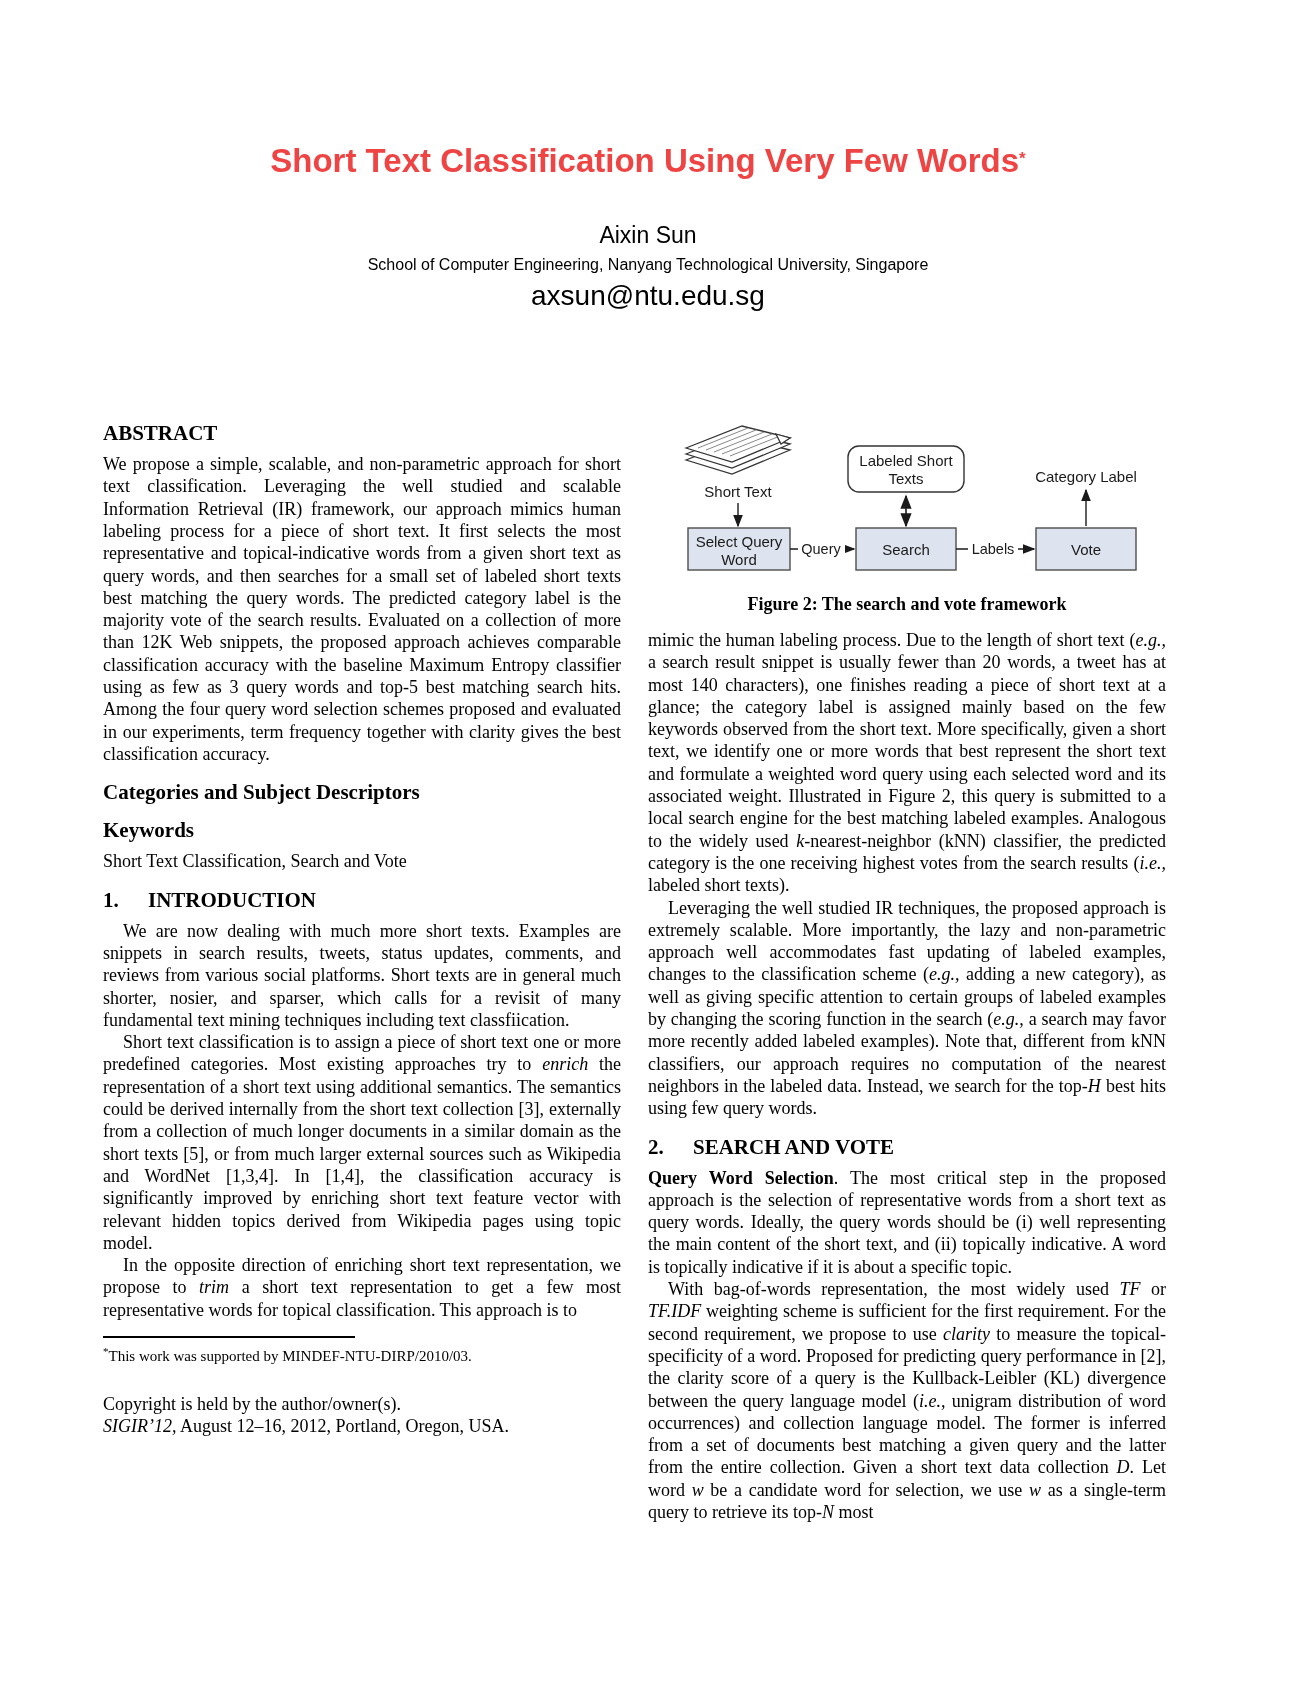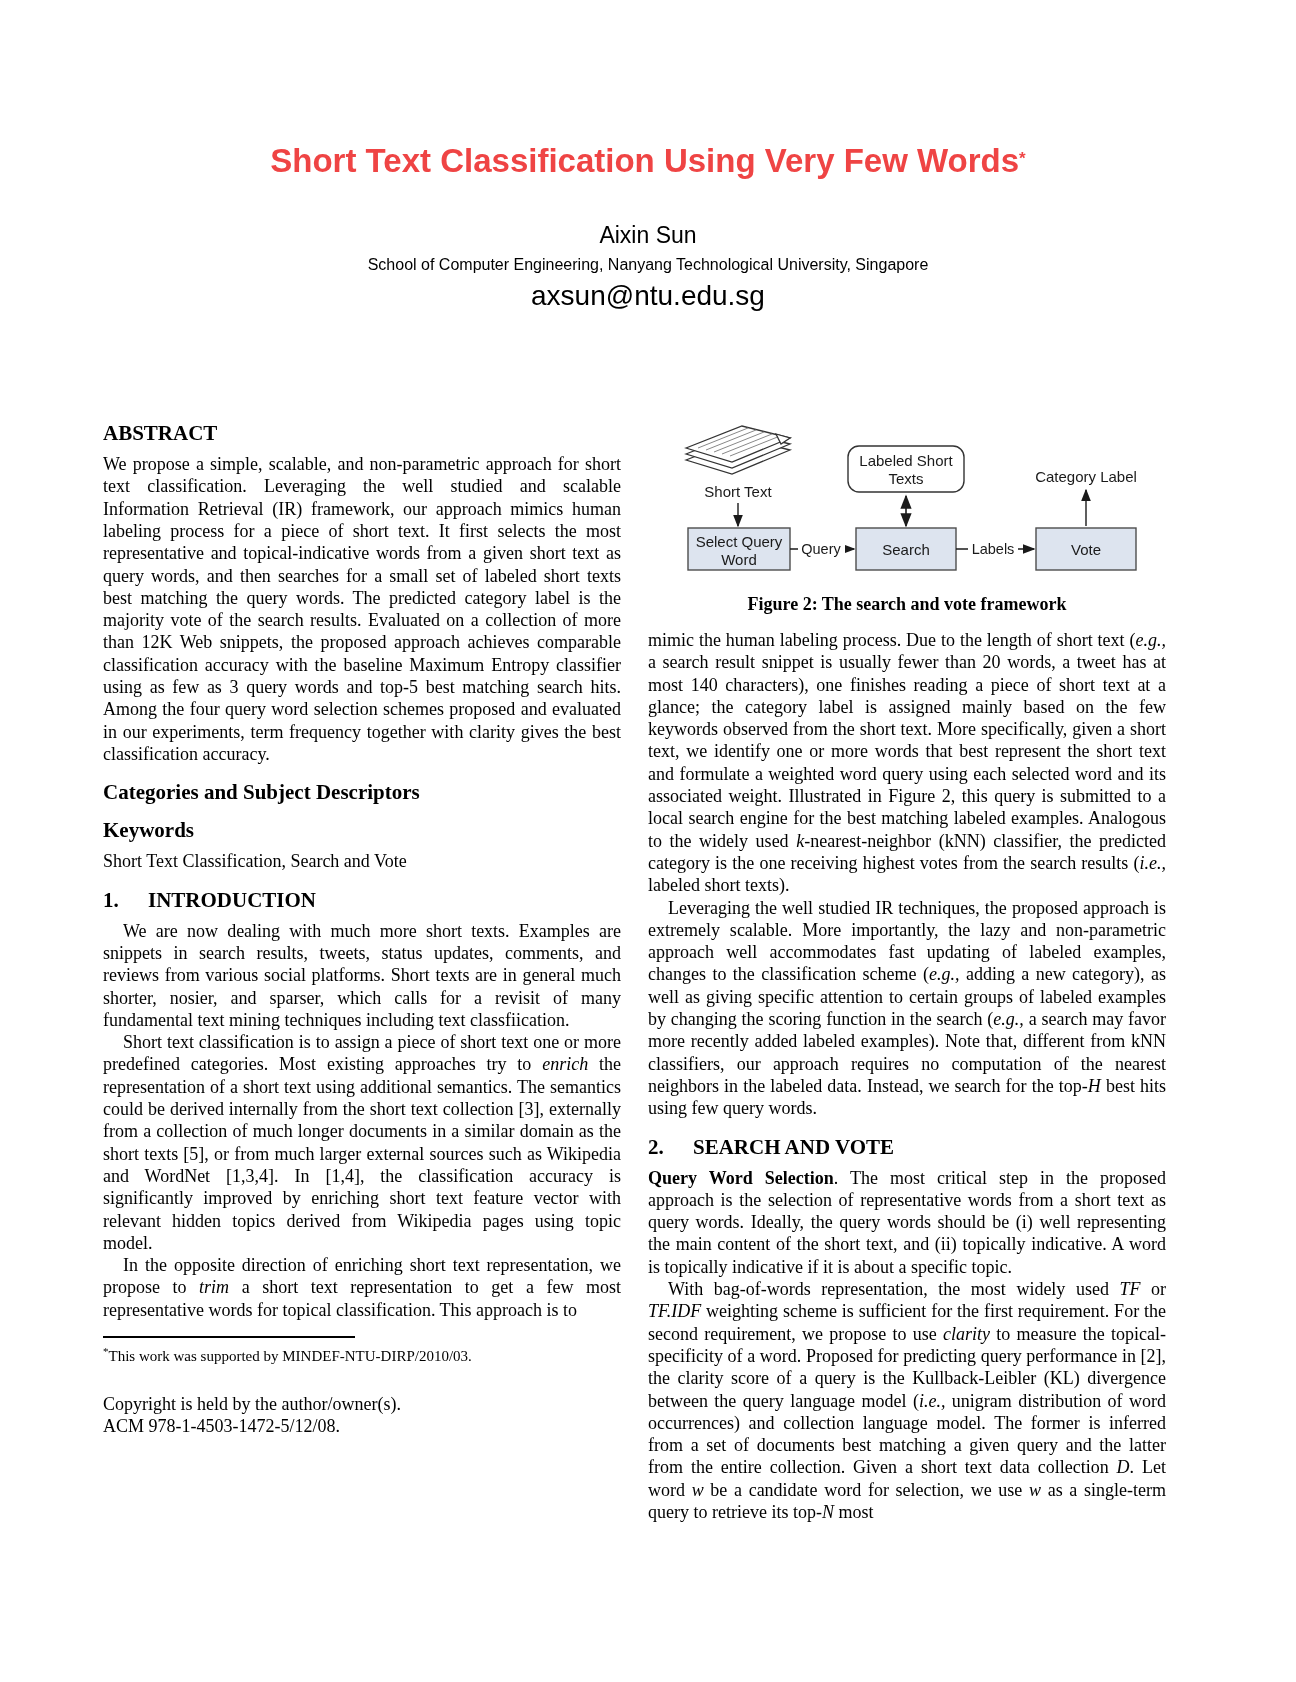--- a/index.html
+++ b/index.html
@@ -62,21 +62,21 @@
       <h2><span class="secnum">1.</span><span>INTRODUCTION</span></h2>
       <p class="just indent">We are now dealing with much more short texts. Examples are snippets in search results, tweets, status updates, comments, and reviews from various social platforms. Short texts are in general much shorter, nosier, and sparser, which calls for a revisit of many fundamental text mining techniques including text classfiication.</p>
       <p class="just indent">Short text classification is to assign a piece of short text one or more predefined categories. Most existing approaches try to <i>enrich</i> the representation of a short text using additional semantics. The semantics could be derived internally from the short text collection [3], externally from a collection of much longer documents in a similar domain as the short texts [5], or from much larger external sources such as Wikipedia and WordNet [1,3,4]. In [1,4], the classification accuracy is significantly improved by enriching short text feature vector with relevant hidden topics derived from Wikipedia pages using topic model.</p>
       <p class="just indent">In the opposite direction of enriching short text representation, we propose to <i>trim</i> a short text representation to get a few most representative words for topical classification. This approach is to</p>
 
       <hr class="footnote-rule">
       <p class="footnote"><sup>*</sup><span>This work was supported by MINDEF-NTU-DIRP/2010/03.</span></p>
 
       <div class="copyright">
         <p>Copyright is held by the author/owner(s).</p>
-        <p>ACM 978-1-4503-1472-5/12/08.</p>
+        <p><i>SIGIR’12,</i> August 12–16, 2012, Portland, Oregon, USA.</p>
       </div>
     </section>
 
     <section class="col">
 
       <figure>
         <div class="fig-body">
           <svg width="518" height="158" viewBox="0 0 518 158">
             <defs>
               <marker id="arrow" markerWidth="9" markerHeight="7" refX="8" refY="3.5" orient="auto-start-reverse">

